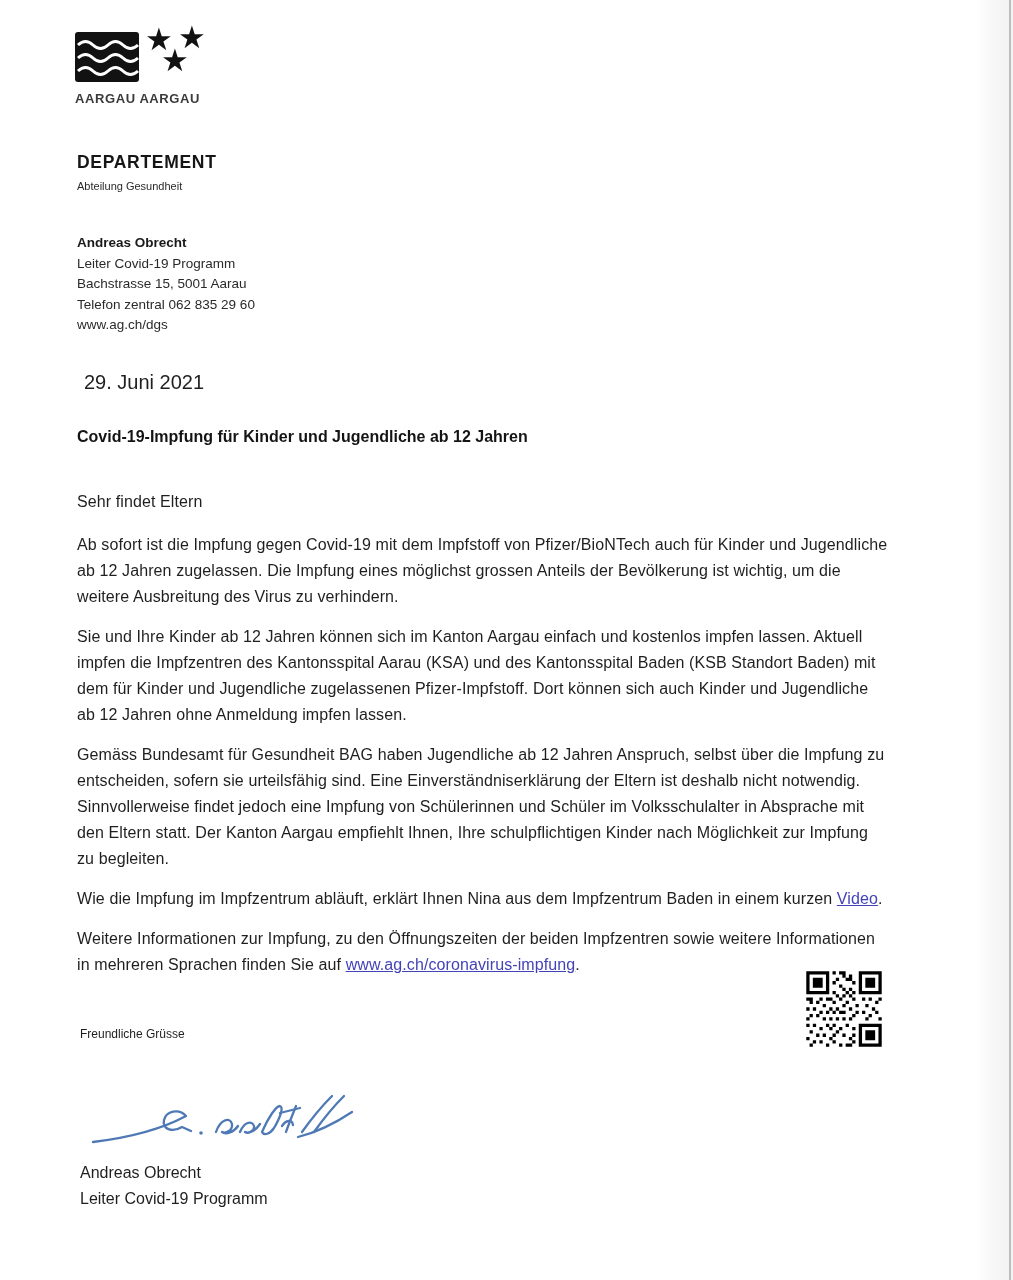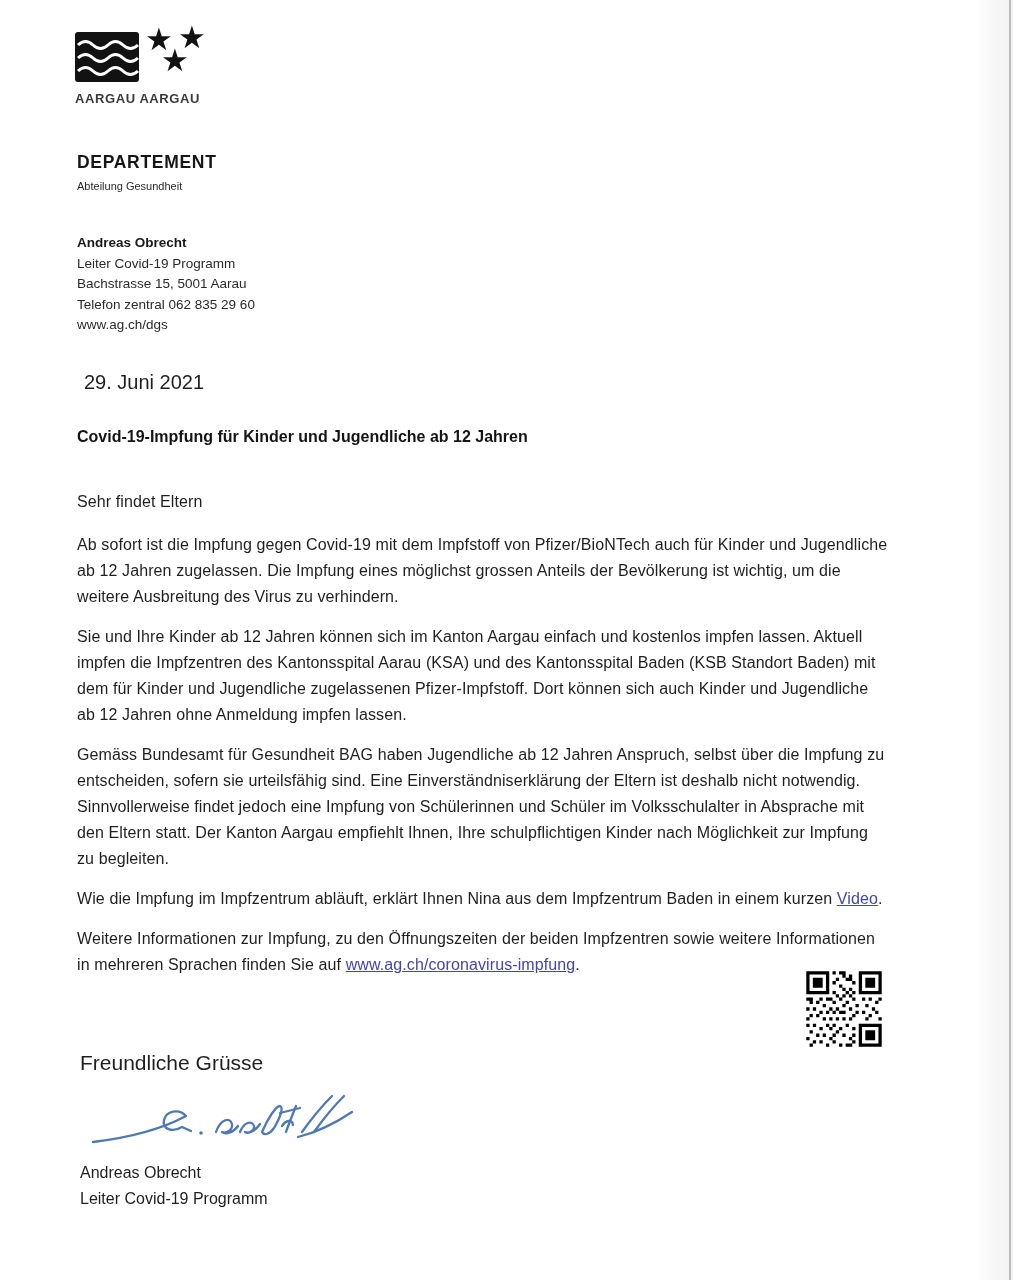--- a/index.html
+++ b/index.html
@@ -57,21 +57,21 @@
   .body-copy{position:absolute;left:77px;top:489px;width:812px;font-size:16px;line-height:26px;letter-spacing:0.1px;}
   .salutation{margin-bottom:17px;}
   .body-copy p{margin-bottom:14px;}
   a.link{color:var(--link);cursor:pointer;}
 
   
   .qr{position:absolute;left:803px;top:968px;width:82px;height:82px;}
   .qr svg{width:100%;height:100%;}
 
   
-  .greeting{position:absolute;left:80px;top:1051px;font-size:21px;text-align:right;}
+  .greeting{position:absolute;left:80px;top:1027px;font-size:12px;text-align:right;}
   .signature{position:absolute;left:88px;top:1080px;width:272px;height:78px;}
   .signature path{stroke:var(--signature);stroke-width:2.3;fill:none;stroke-linecap:round;stroke-linejoin:round;}
   .signature circle{fill:var(--signature);}
   .sig-name{position:absolute;left:80px;top:1160px;font-size:16px;line-height:26px;}
   .sig-role{position:absolute;left:80px;top:1186px;font-size:16px;line-height:26px;}
 </style>
 </head>
 <body>
 
 <div class="page">

